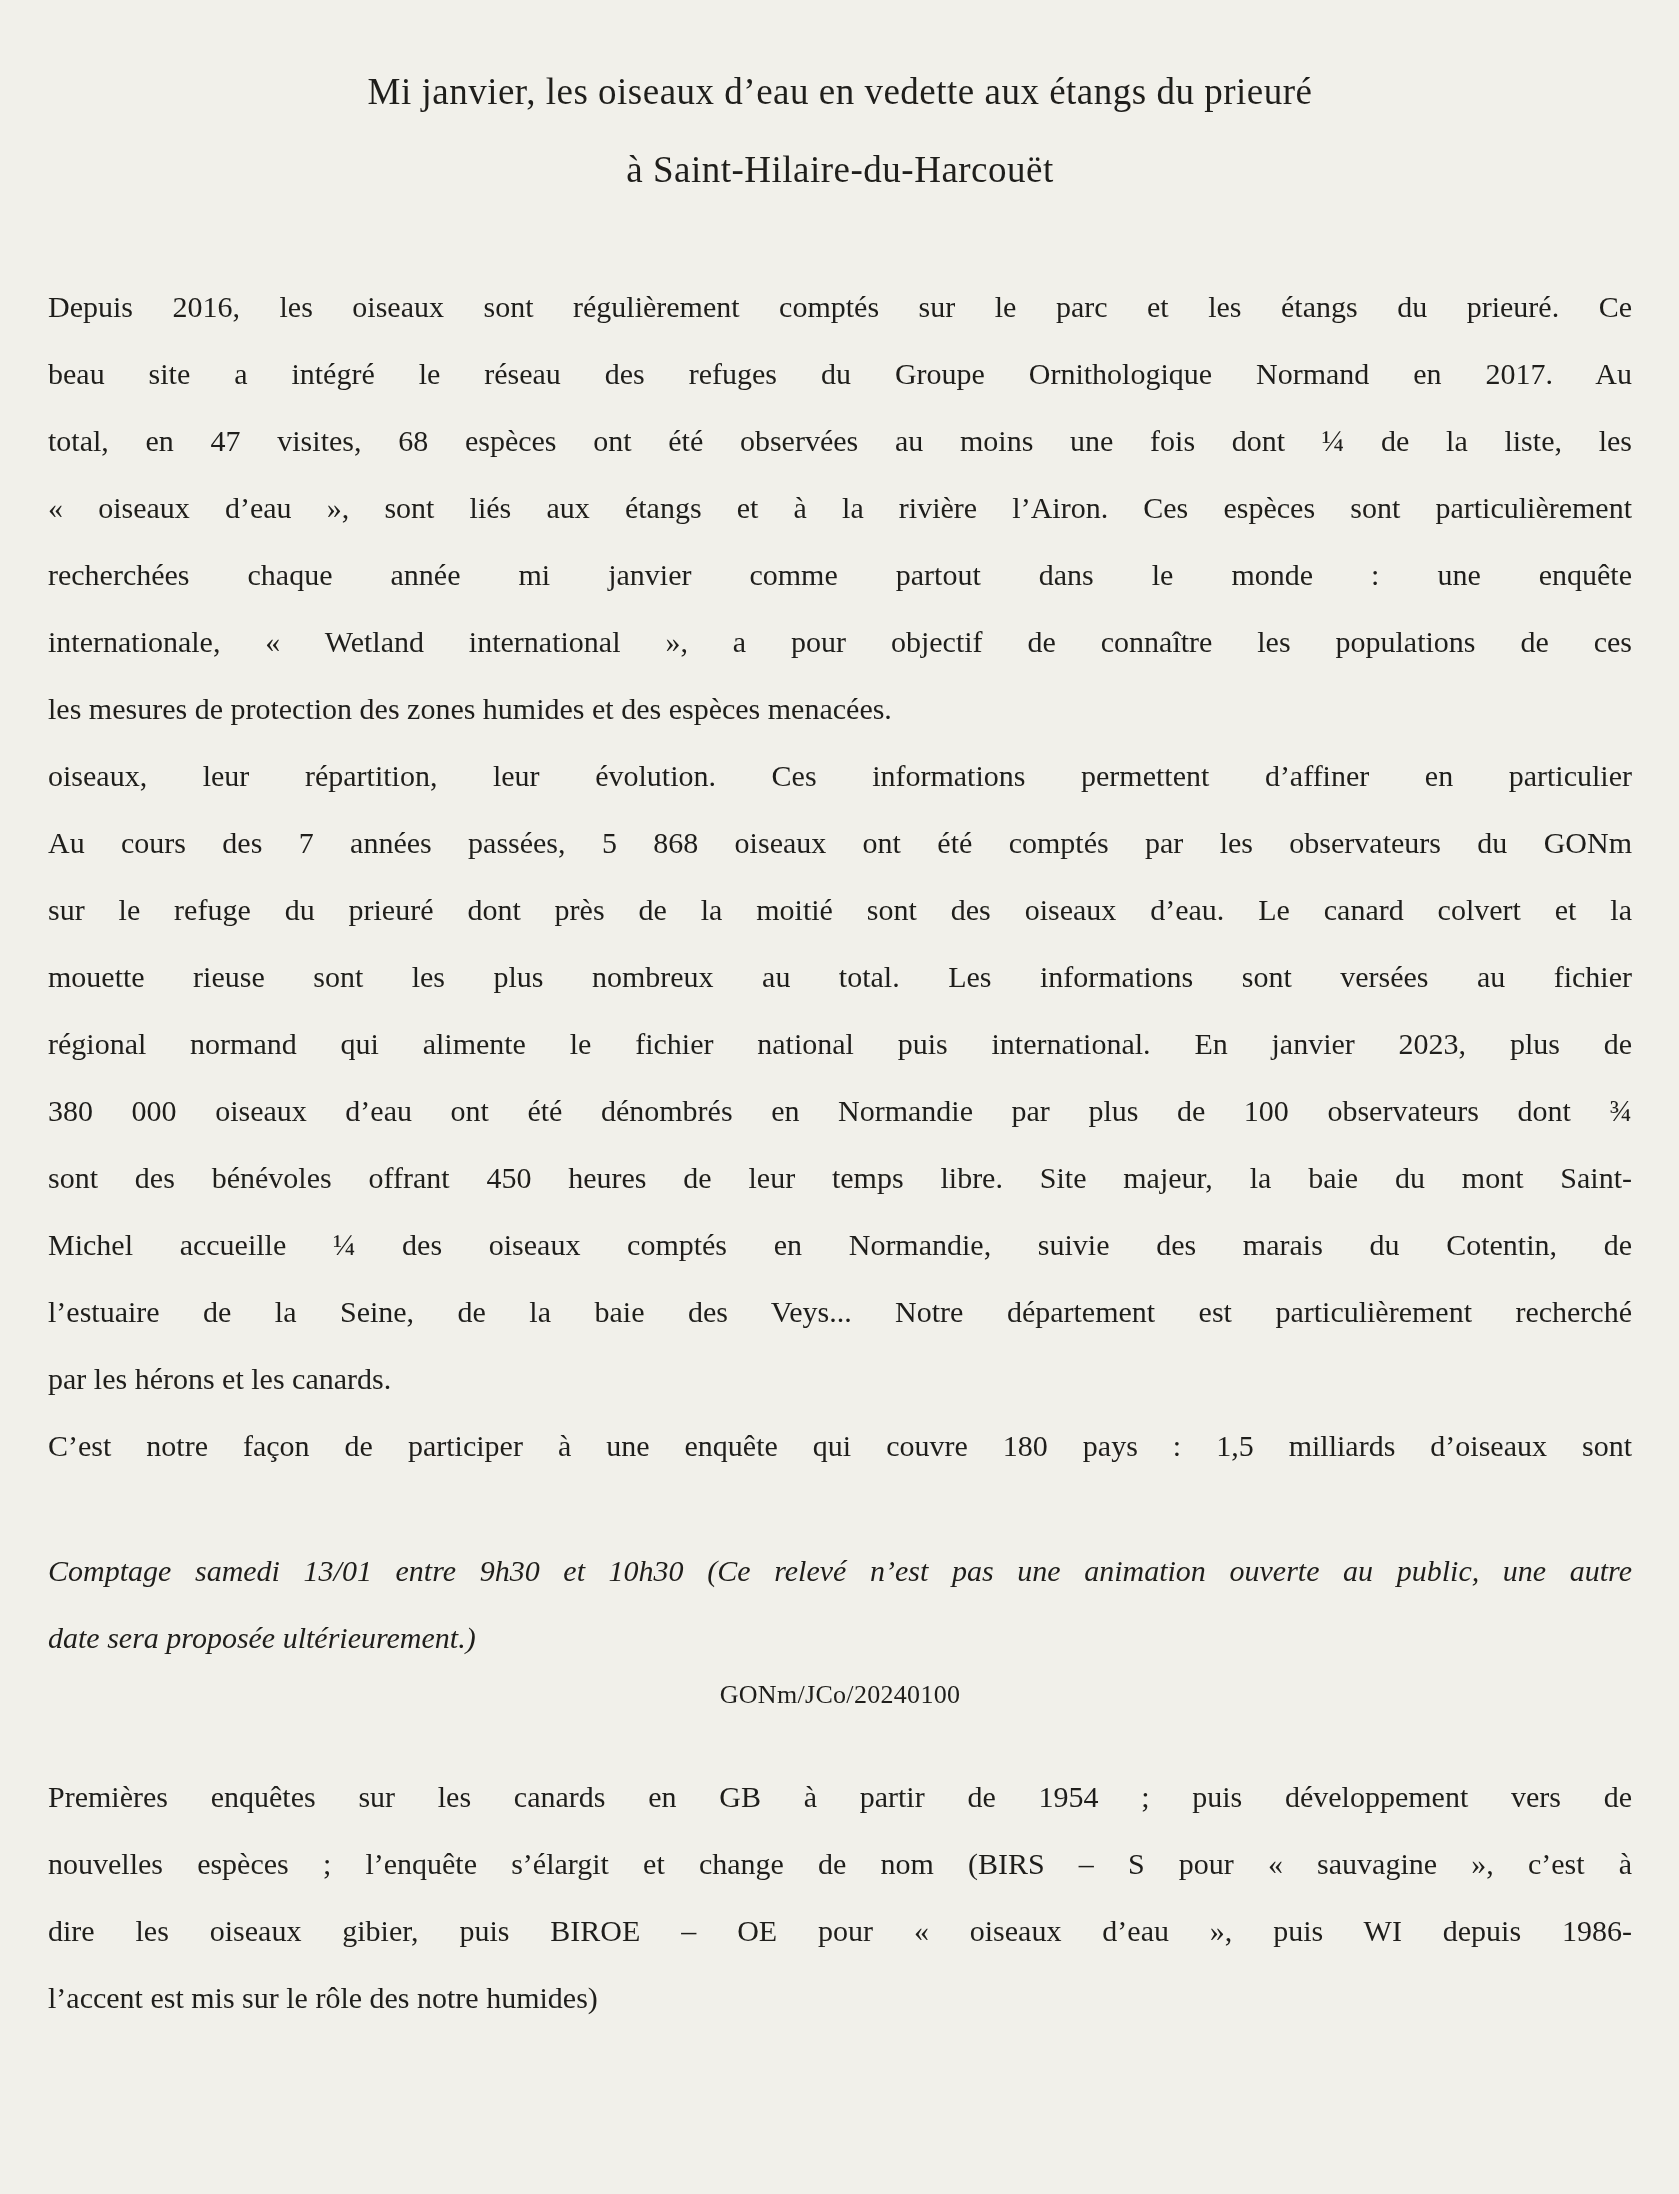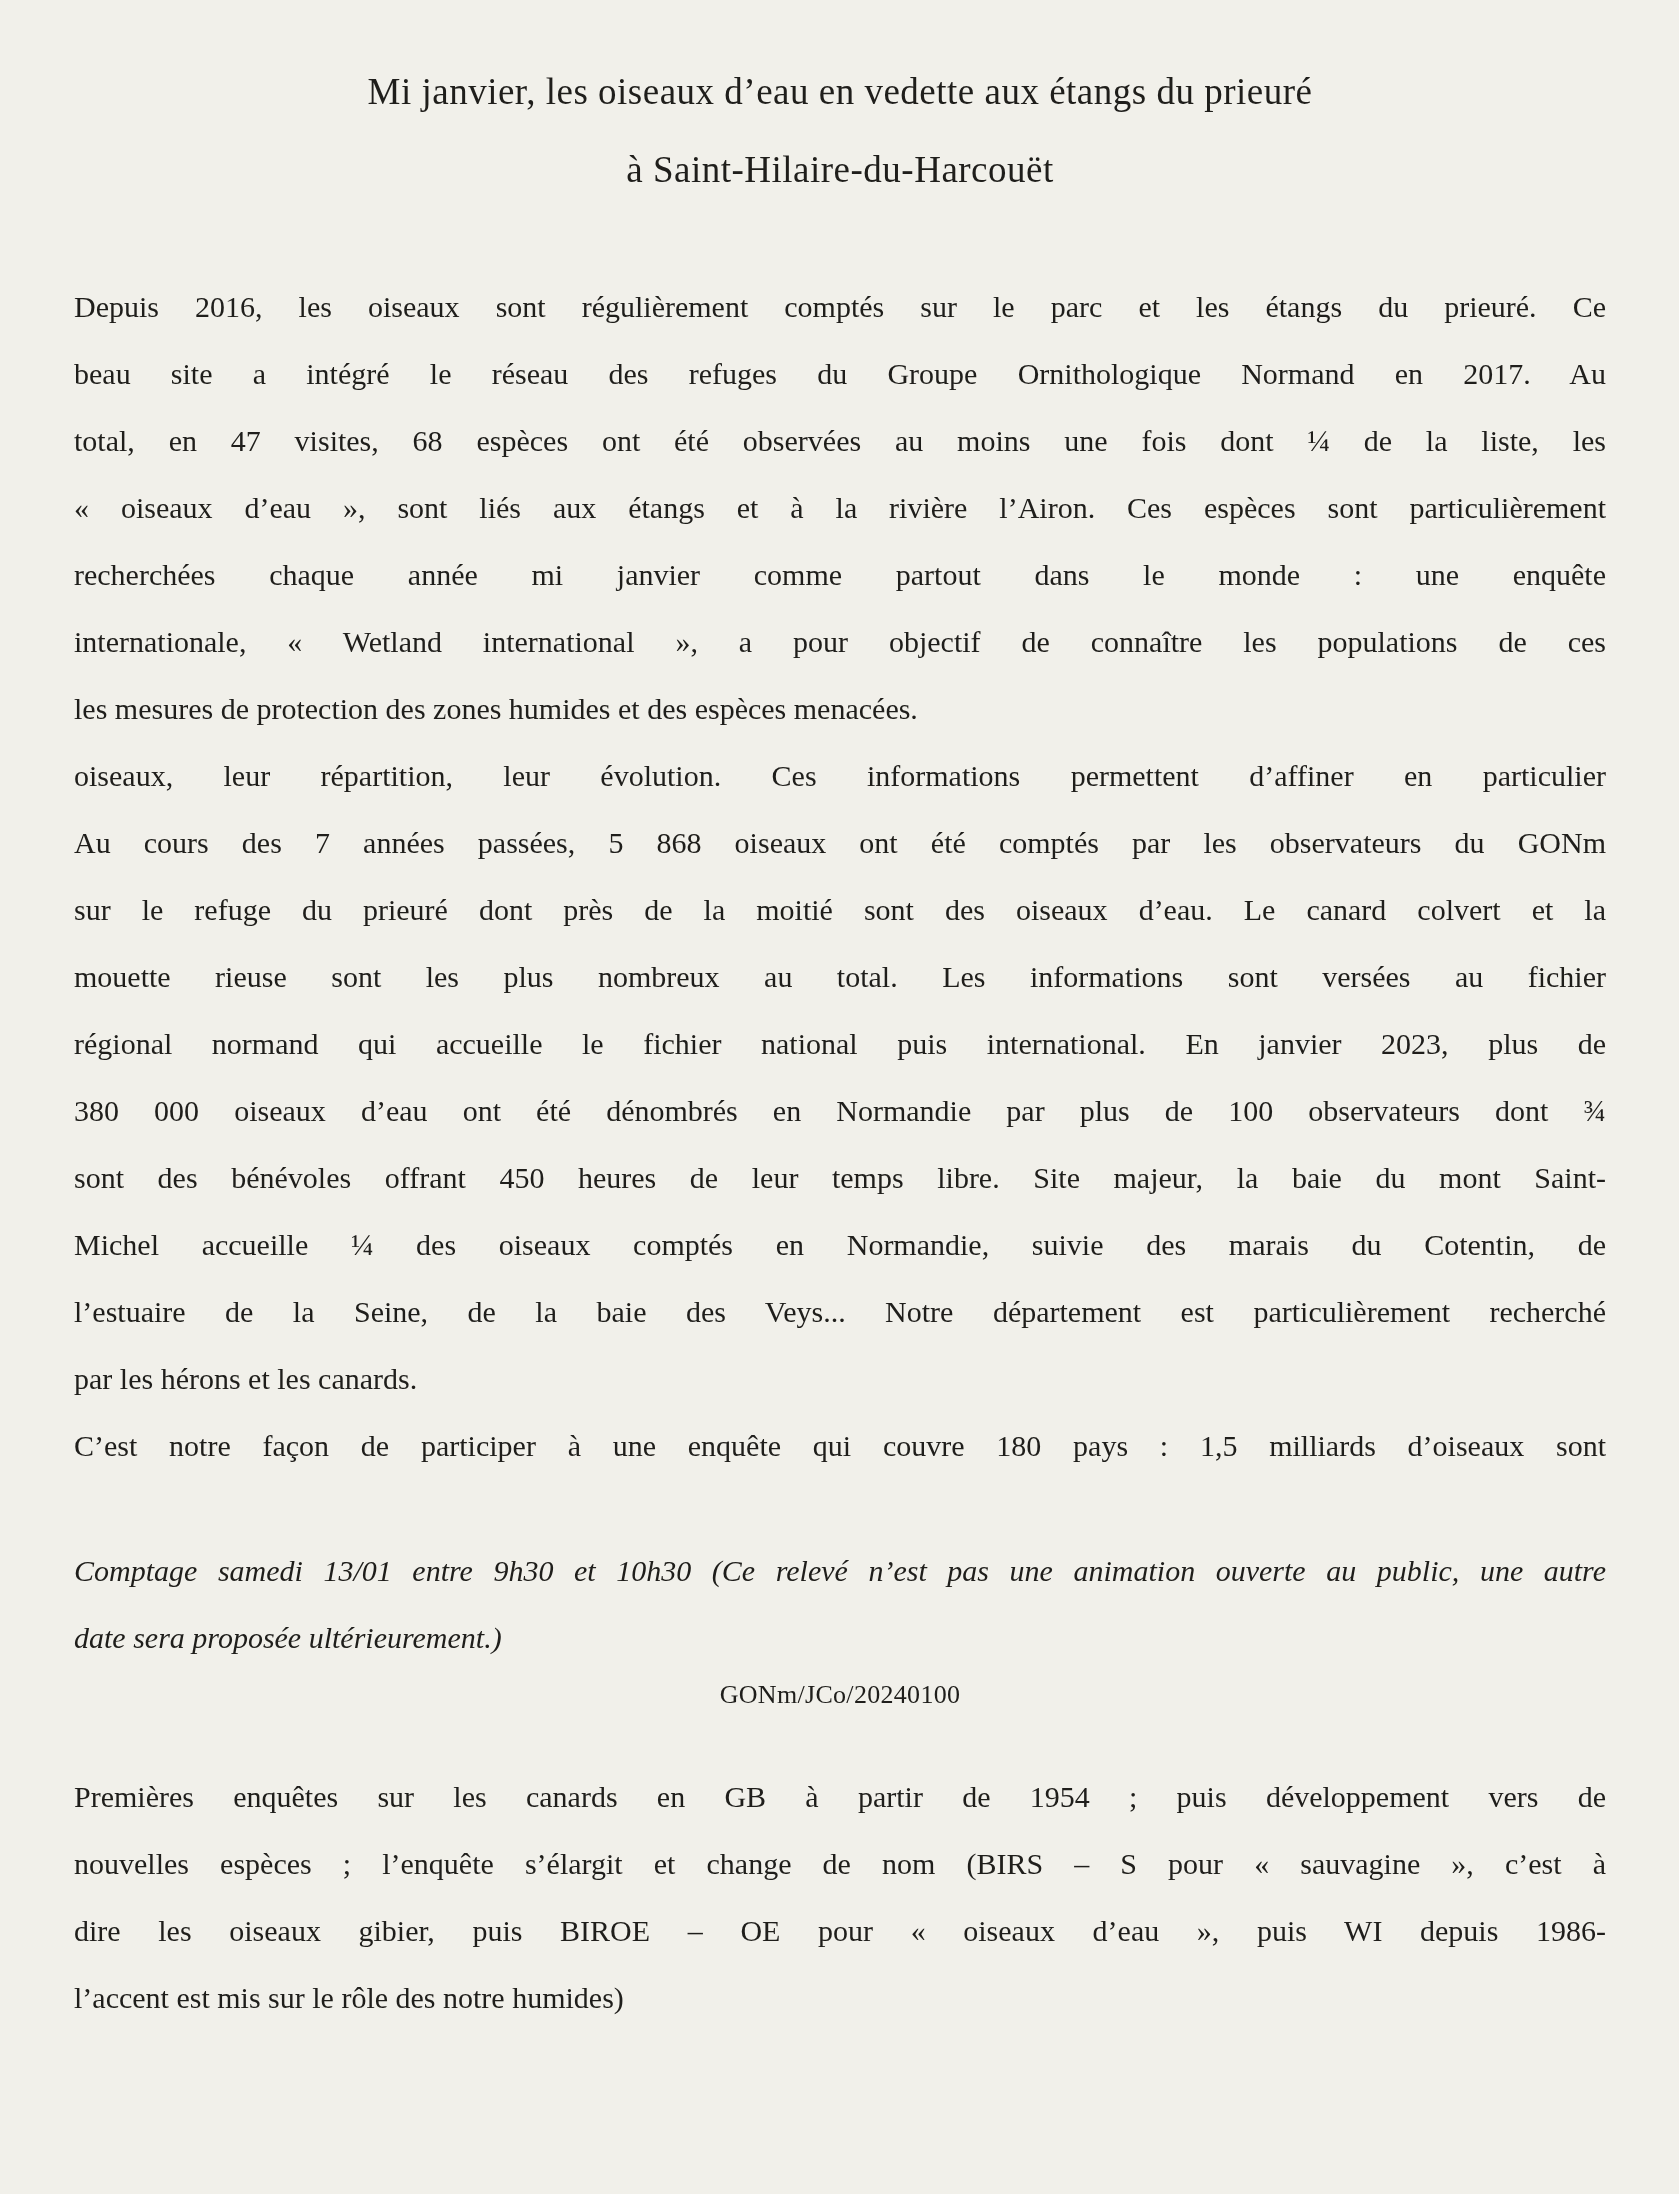--- a/index.html
+++ b/index.html
@@ -18,21 +18,21 @@
     position:relative;
     width:1680px;
     height:2195px;
     background:var(--bg);
     overflow:hidden;
     box-sizing:border-box;
   }
   .content{
     box-sizing:border-box;
     width:100%;
-    padding:0 74px;
+    padding:0 48px;
   }
   
   .title-block{ padding-top:53px; }
   .title-line{
     display:block;
     height:78px;
     line-height:78px;
     text-align:center;
     font-size:37px;
     letter-spacing:0.5px;
@@ -88,21 +88,21 @@
       <span class="line">beau site a intégré le réseau des refuges du Groupe Ornithologique Normand en 2017. Au</span>
       <span class="line">total, en 47 visites,  68 espèces ont été observées au moins une fois dont ¼ de la liste, les</span>
       <span class="line">« oiseaux d’eau », sont liés aux étangs et à la rivière l’Airon. Ces espèces sont particulièrement</span>
       <span class="line">recherchées chaque année mi janvier comme partout dans le monde : une enquête</span>
       <span class="line">internationale, « Wetland international », a pour objectif de connaître les populations de ces</span>
       <span class="line para-end">les mesures de protection des zones humides et des espèces menacées.</span>
       <span class="line">oiseaux, leur répartition, leur évolution. Ces informations permettent d’affiner en particulier</span>
       <span class="line">Au cours des 7 années passées, 5 868 oiseaux ont été comptés par les observateurs du GONm</span>
       <span class="line">sur le refuge du prieuré dont près de la moitié sont des oiseaux d’eau. Le canard colvert et la</span>
       <span class="line">mouette rieuse sont les plus nombreux au total. Les informations sont versées au fichier</span>
-      <span class="line">régional normand qui accueille le fichier national puis international. En janvier 2023, plus de</span>
+      <span class="line">régional normand qui alimente le fichier national puis international. En janvier 2023, plus de</span>
       <span class="line">380 000 oiseaux d’eau ont été dénombrés en Normandie par plus de 100 observateurs dont ¾</span>
       <span class="line">sont des bénévoles offrant 450 heures de leur temps libre. Site majeur, la baie du mont Saint-</span>
       <span class="line">Michel accueille ¼ des oiseaux comptés en Normandie, suivie des marais du Cotentin, de</span>
       <span class="line">l’estuaire de la Seine, de la baie des Veys... Notre département est particulièrement recherché</span>
       <span class="line para-end">par les hérons et les canards.</span>
       <span class="line">C’est notre façon de participer à une enquête qui couvre 180 pays : 1,5 milliards d’oiseaux sont</span>
     </div>
 
     <div class="note-block">
       <span class="line">Comptage samedi 13/01 entre 9h30 et 10h30 (Ce relevé n’est pas une animation ouverte au public, une autre</span>

